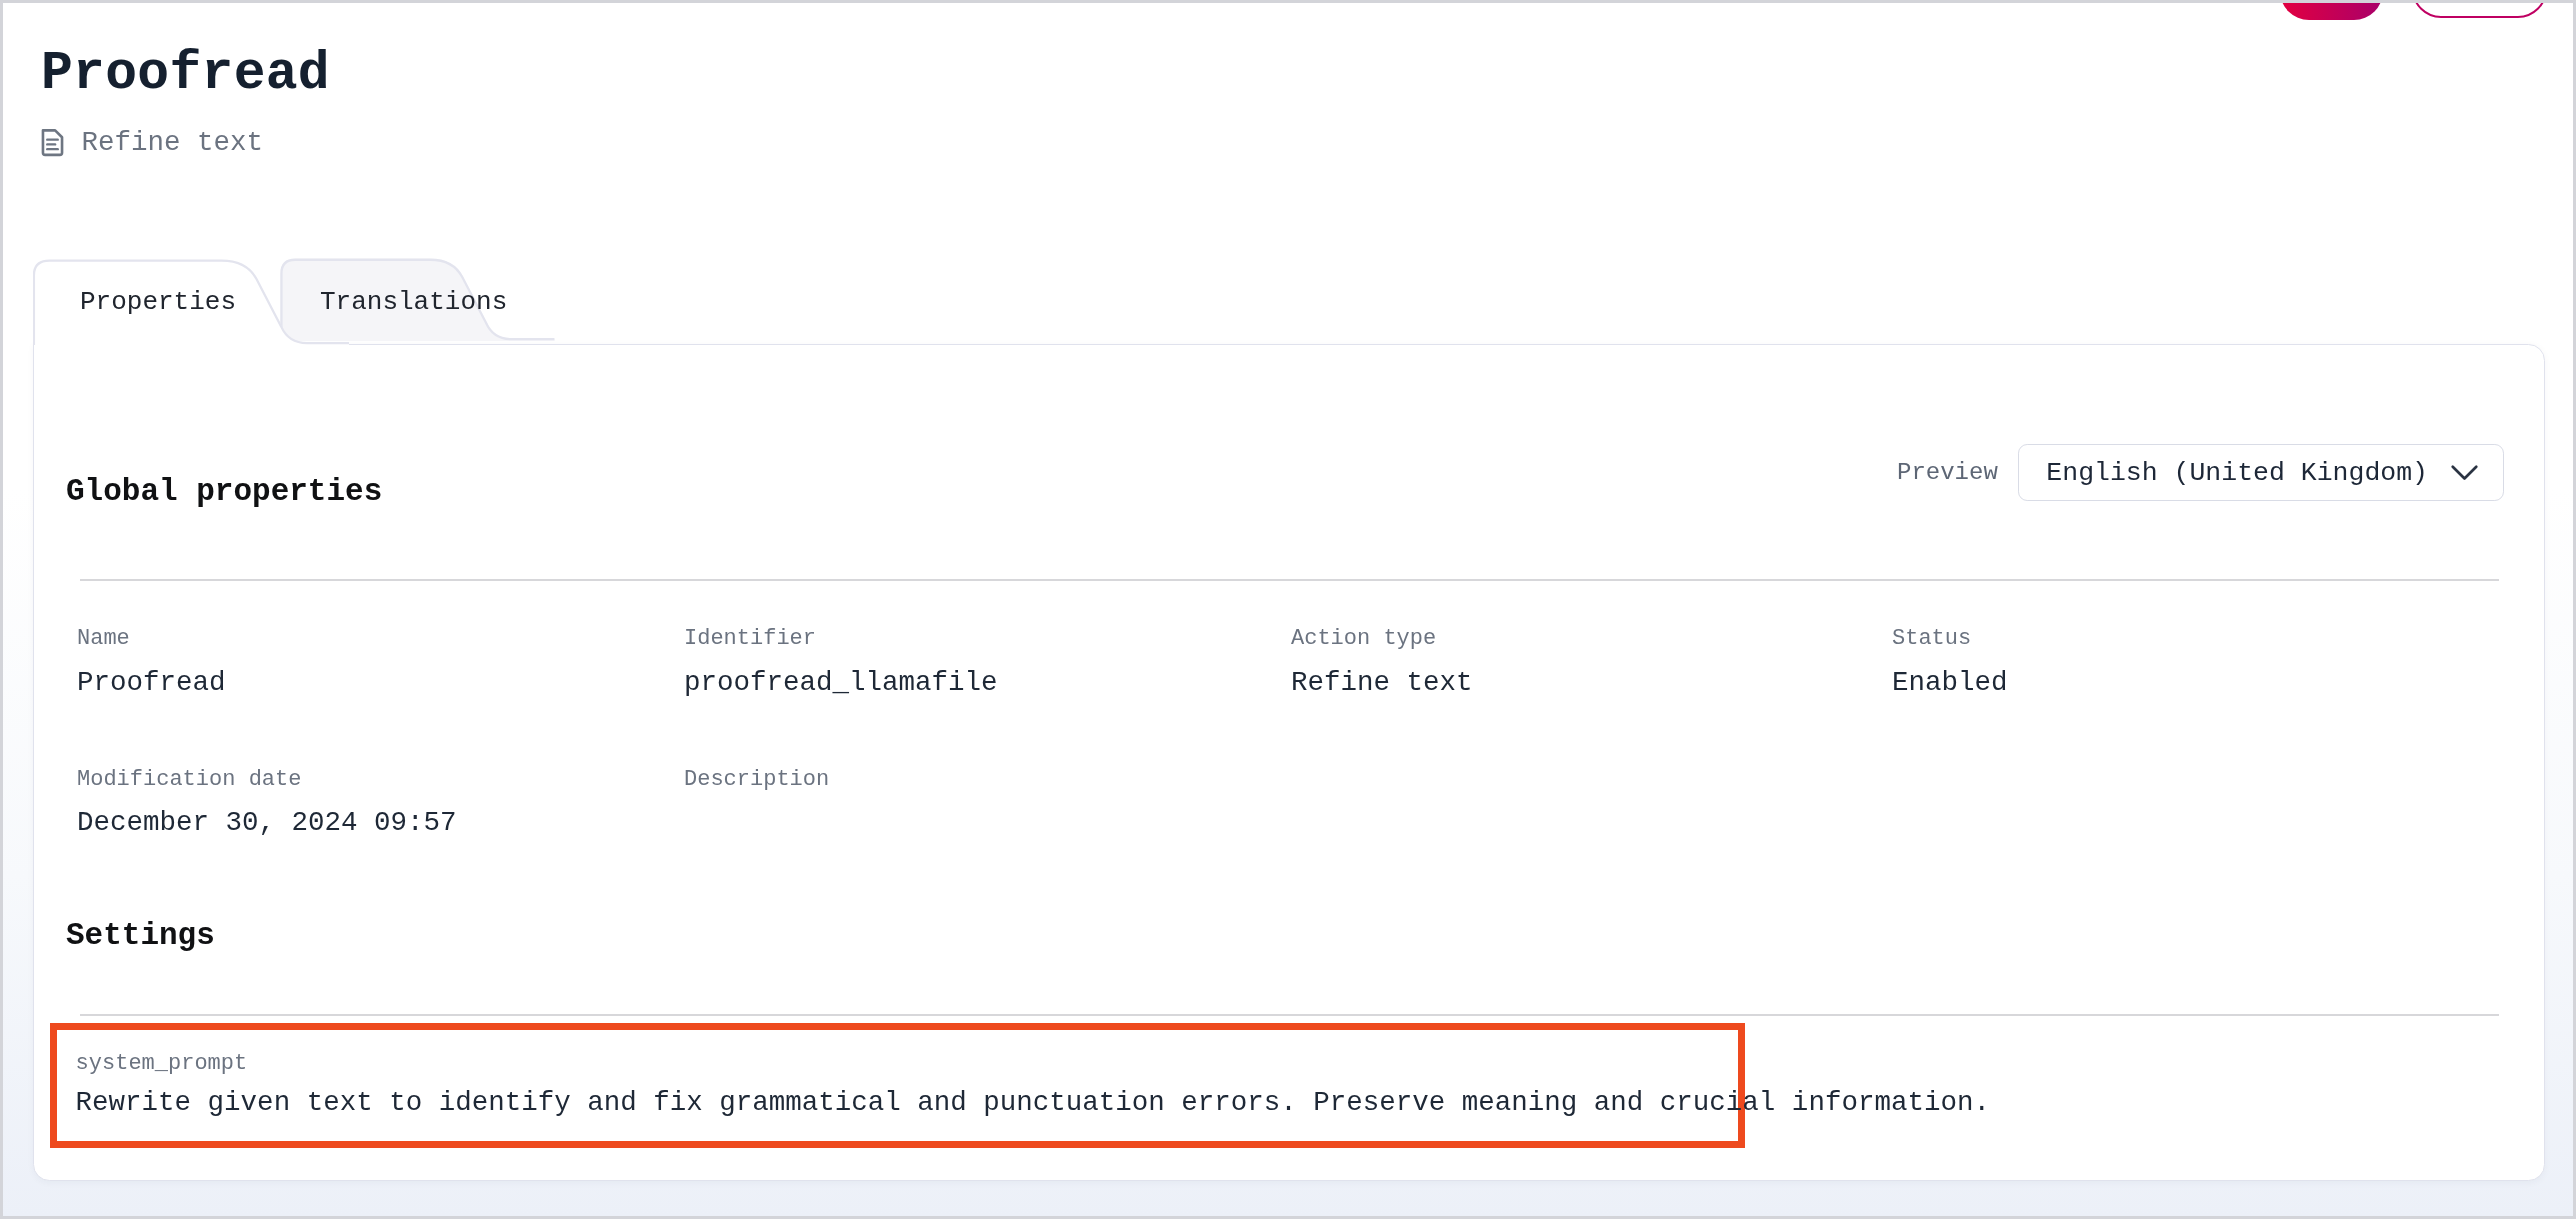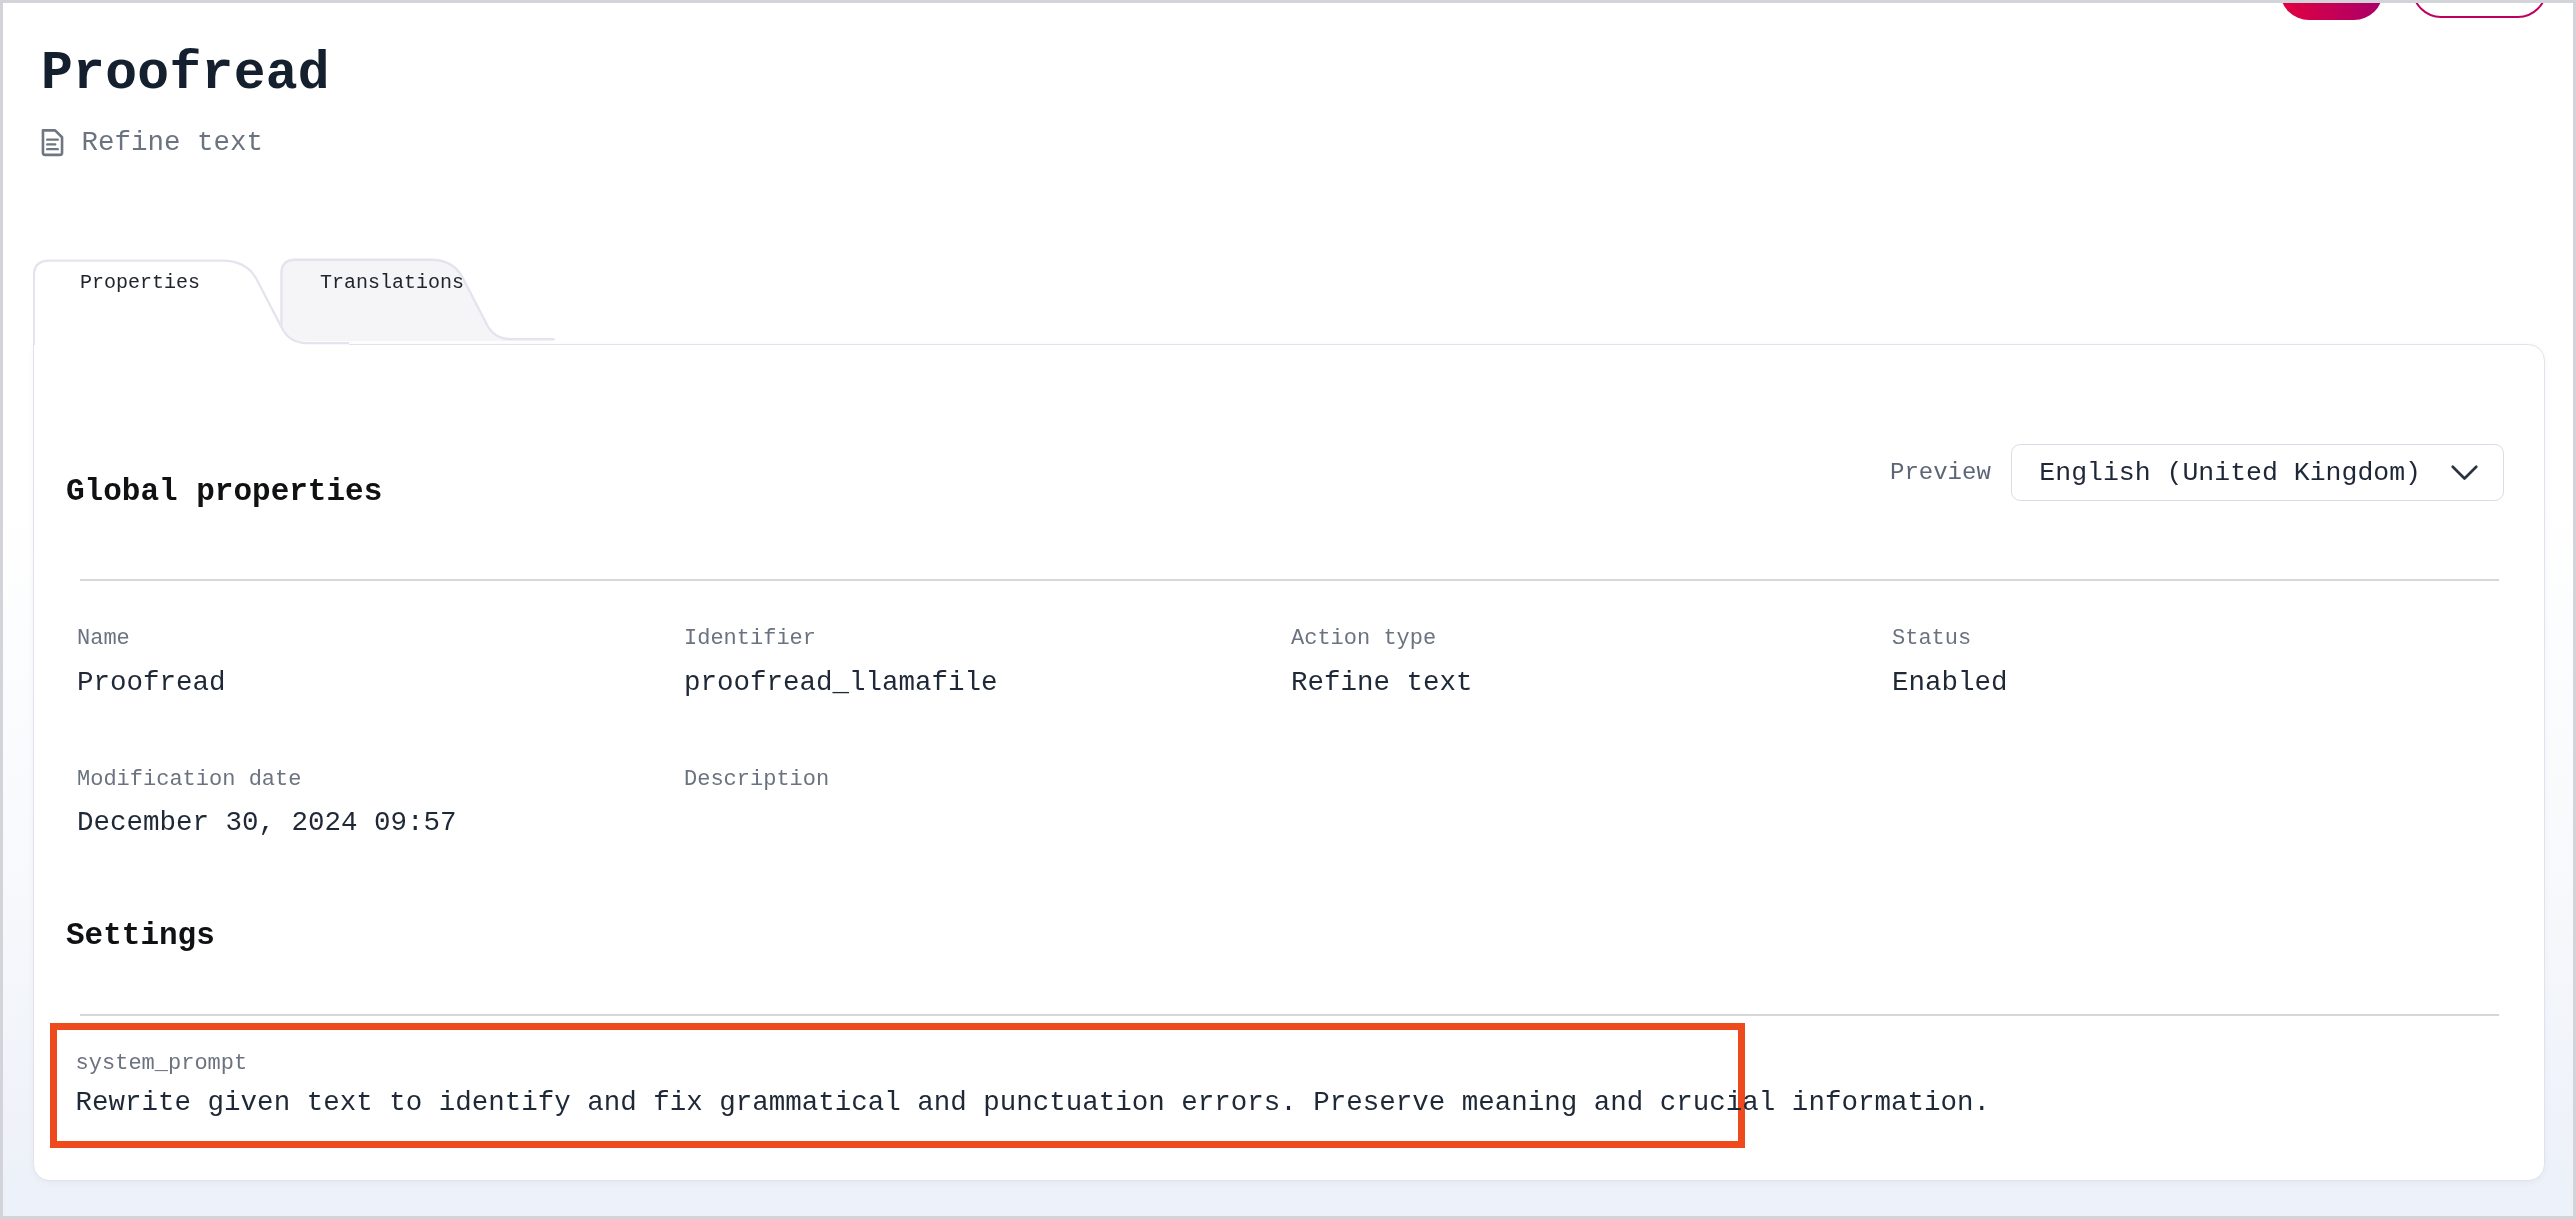--- a/index.html
+++ b/index.html
@@ -41,21 +41,21 @@
     cursor: pointer;
   }
 
   
   .tabs { position: absolute; left: 30px; top: 254px; height: 88px; width: 641px; z-index: 2; }
   .tab { position: absolute; top: 0; cursor: pointer; }
   .tab.properties   { left: 0;   width: 316px; height: 88px; z-index: 3; }
   .tab.translations { left: 247px; width: 275px; height: 84px; z-index: 2; }
   .tab-shape { position: absolute; left: 0; top: 0; }
   .tab-label {
-    position: absolute; top: 14px; font-size: 20px; color: #20252e;
+    position: absolute; top: 30px; font-size: 26px; color: #20252e;
     white-space: nowrap; z-index: 1;
   }
   .tab.properties   .tab-label { left: 47px; }
   .tab.translations .tab-label { left: 40px; }
 
   
   .card {
     position: absolute; left: 30px; top: 341px;
     width: 2512px; height: 837px;
     background: #ffffff;
@@ -64,21 +64,21 @@
     box-shadow: 0 1.8px 7.3px rgba(30,40,80,0.04);
     z-index: 1;
   }
 
   .preview-row {
     position: absolute; top: 99px; right: 40px;
     display: flex; align-items: center; gap: 20px;
   }
   .preview-label { font-size: 24px; color: #5d6675; }
   .lang-select {
-    height: 57px; display: flex; align-items: center; gap: 29px;
+    height: 57px; display: flex; align-items: center; gap: 22px;
     padding: 0 24px 0 27.5px;
     border: 1.8px solid #d9dce6; border-radius: 9.2px; background: #ffffff;
     font-size: 26.5px; color: #1d2737; cursor: pointer;
   }
 
   .section-heading {
     position: absolute; left: 32px; margin: 0;
     font-size: 31px; font-weight: 700; color: #101113;
   }
   #gp-heading { top: 129px; }

